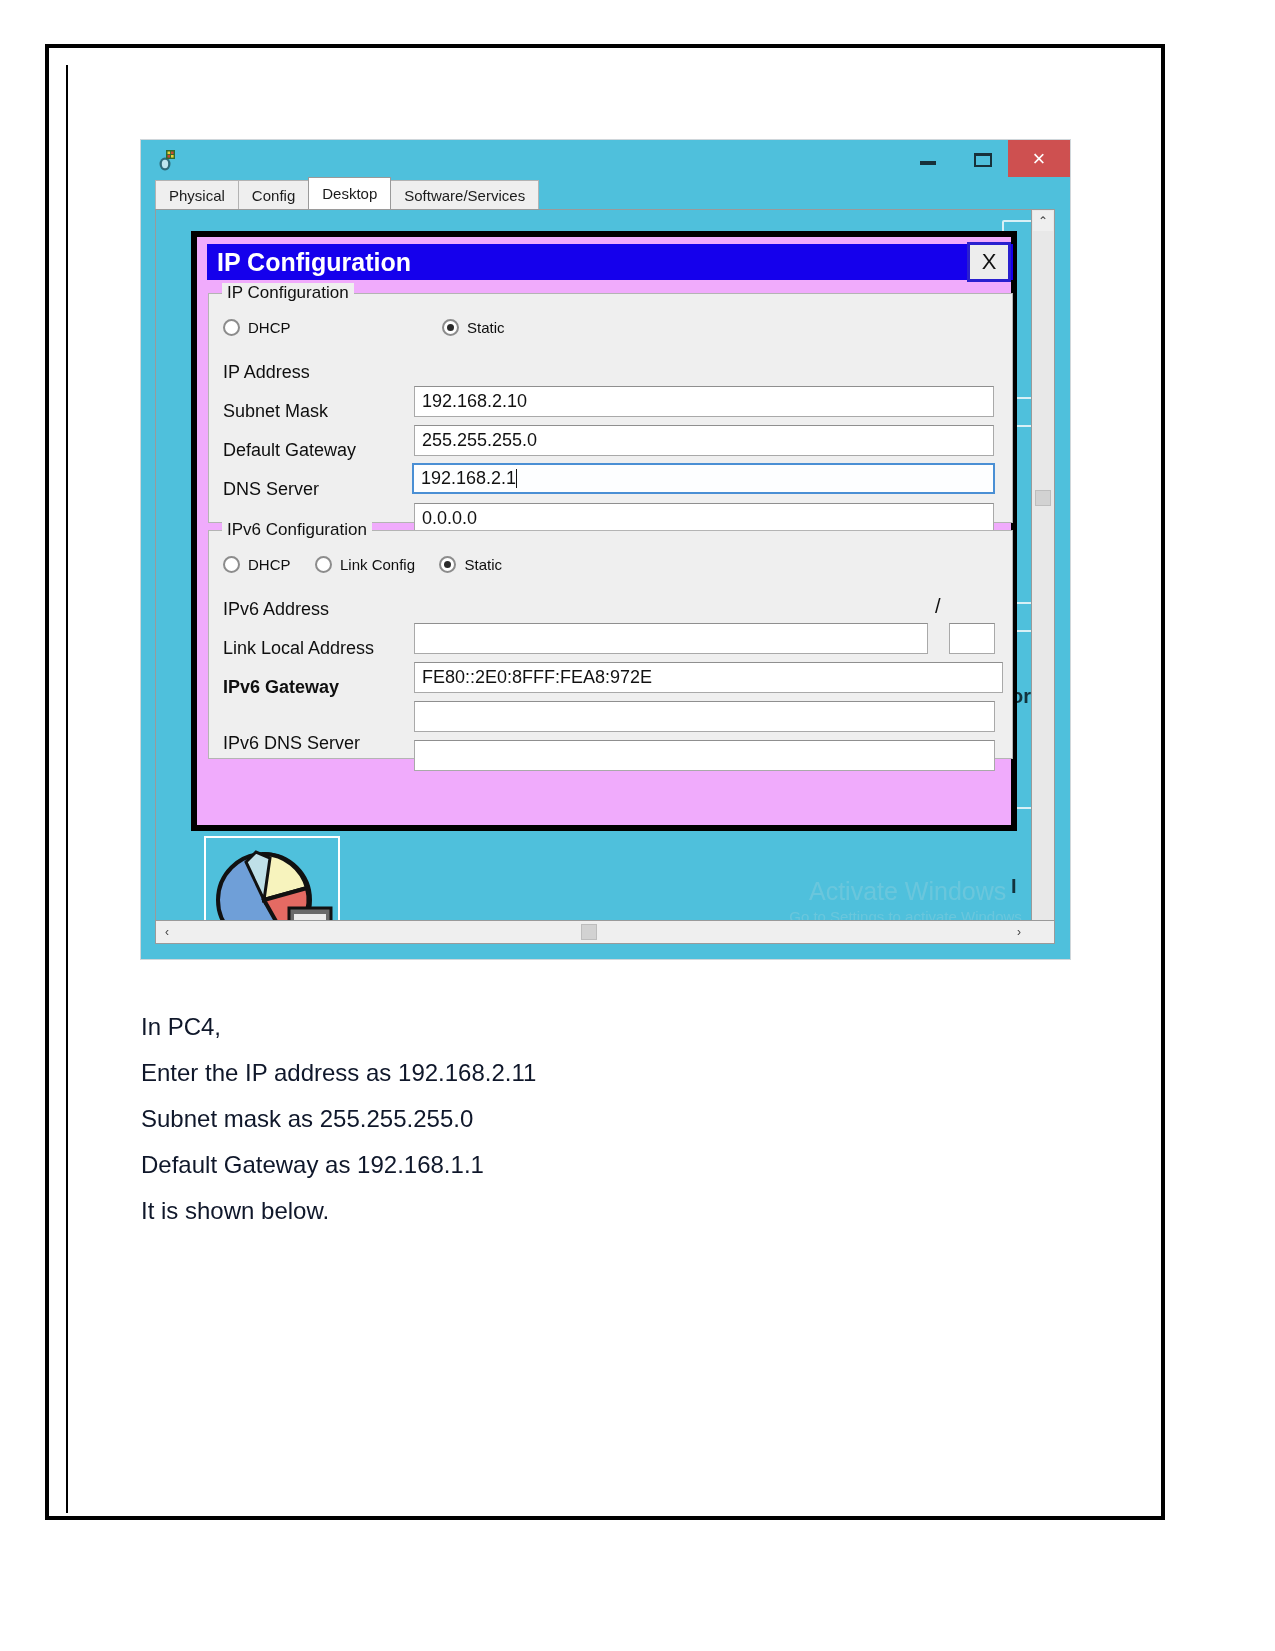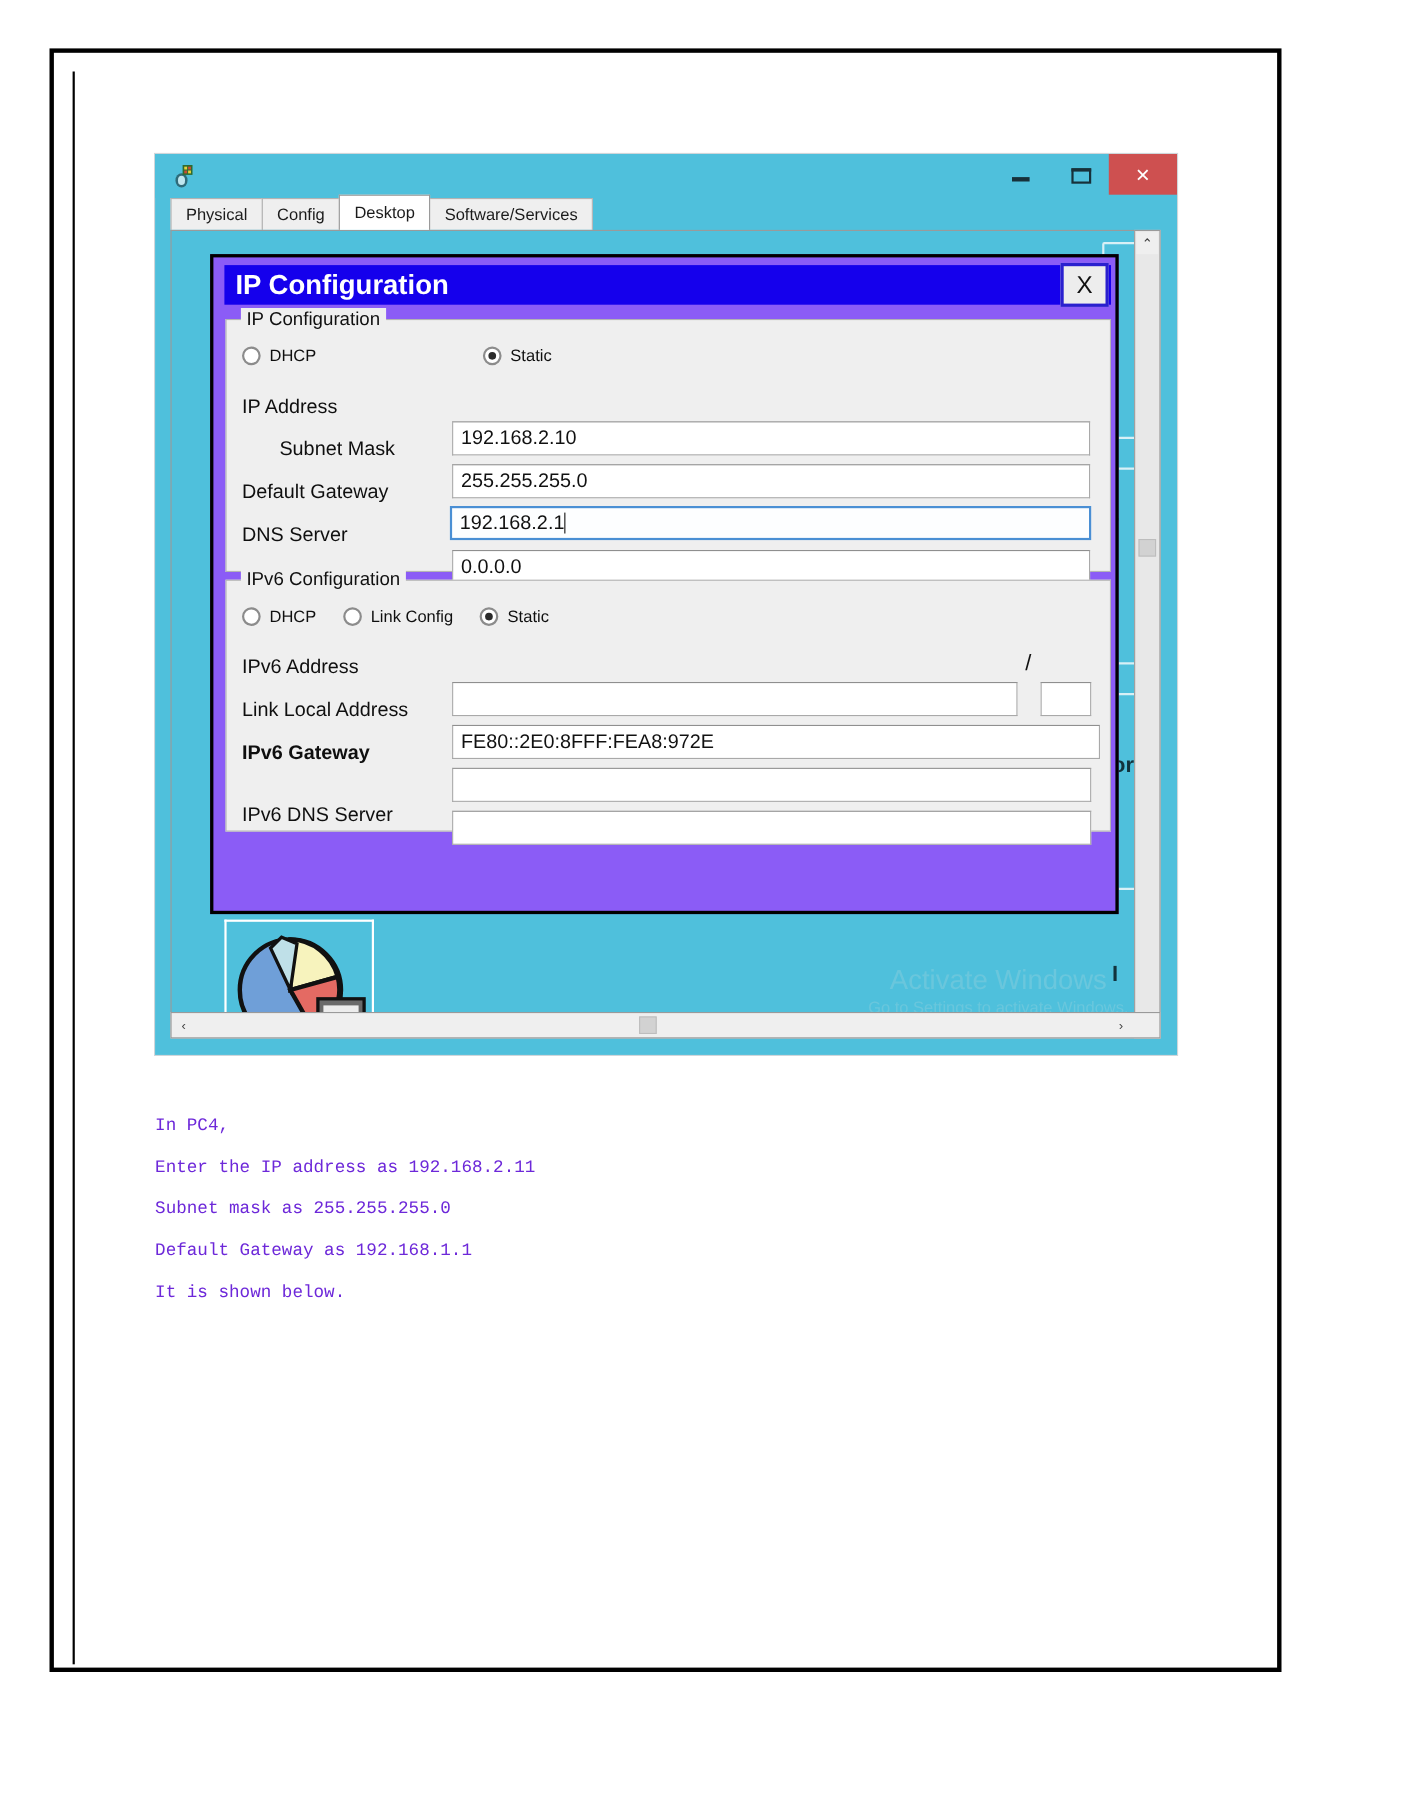--- a/index.html
+++ b/index.html
@@ -176,22 +176,22 @@
     font-family: "Liberation Sans", sans-serif;
   }
 
   
   #ipcfg-dialog {
     position: absolute;
     left: 35px;
     top: 21px;
     width: 826px;
     height: 600px;
-    background: #8b5cf6;
-    border: 3px solid #000000;
+    background: #f0abfc;
+    border: 6px solid #000000;
     box-sizing: border-box;
   }
   #ipcfg-titlebar {
     position: absolute;
     left: 10px; top: 7px;
     width: 806px;
     height: 36px;
     background: #1500ec;
   }
   #ipcfg-title {
@@ -374,25 +374,25 @@
 
   
   #body-text {
     position: absolute;
     left: 141px;
     top: 1015px;
     width: 800px;
     font-family: "Liberation Serif", serif;
   }
   .body-line {
-    font-size: 16px;
-    color: #6d28d9;
+    font-size: 24px;
+    color: #0f172a;
     line-height: 1.0;
     margin-bottom: 22px;
-    font-family: Liberation Mono, monospace;
+    font-family: Liberation Sans, sans-serif;
   }
 </style>
 </head>
 <body>
 
 <div id="page-frame">
   <div id="page-inner"></div>
 </div>
 
 <div id="pt-window">
@@ -467,21 +467,21 @@
             <span class="radio"></span><span class="radio-label">DHCP</span>
           </span>
           <span style="margin-left:127px;">
             <span class="radio checked"></span><span class="radio-label">Static</span>
           </span>
         </div>
 
         <div class="field-label" style="left:14px; top:68px;">IP Address</div>
         <div class="field-input" style="left:205px; top:60px; width:580px;">192.168.2.10</div>
 
-        <div class="field-label" style="left:14px; top:107px;margin-left:34px;">Subnet Mask</div>
+        <div class="field-label" style="left:14px; top:107px;">Subnet Mask</div>
         <div class="field-input" style="left:205px; top:99px; width:580px;">255.255.255.0</div>
 
         <div class="field-label" style="left:14px; top:146px;">Default Gateway</div>
         <div class="field-input focused" style="left:203px; top:137px; width:583px;"><span>192.168.2.1</span><span class="caret"></span></div>
 
         <div class="field-label" style="left:14px; top:185px;">DNS Server</div>
         <div class="field-input" style="left:205px; top:177px; width:580px;">0.0.0.0</div>
       </div>
 
       <div class="groupbox" id="group-ipv6">

